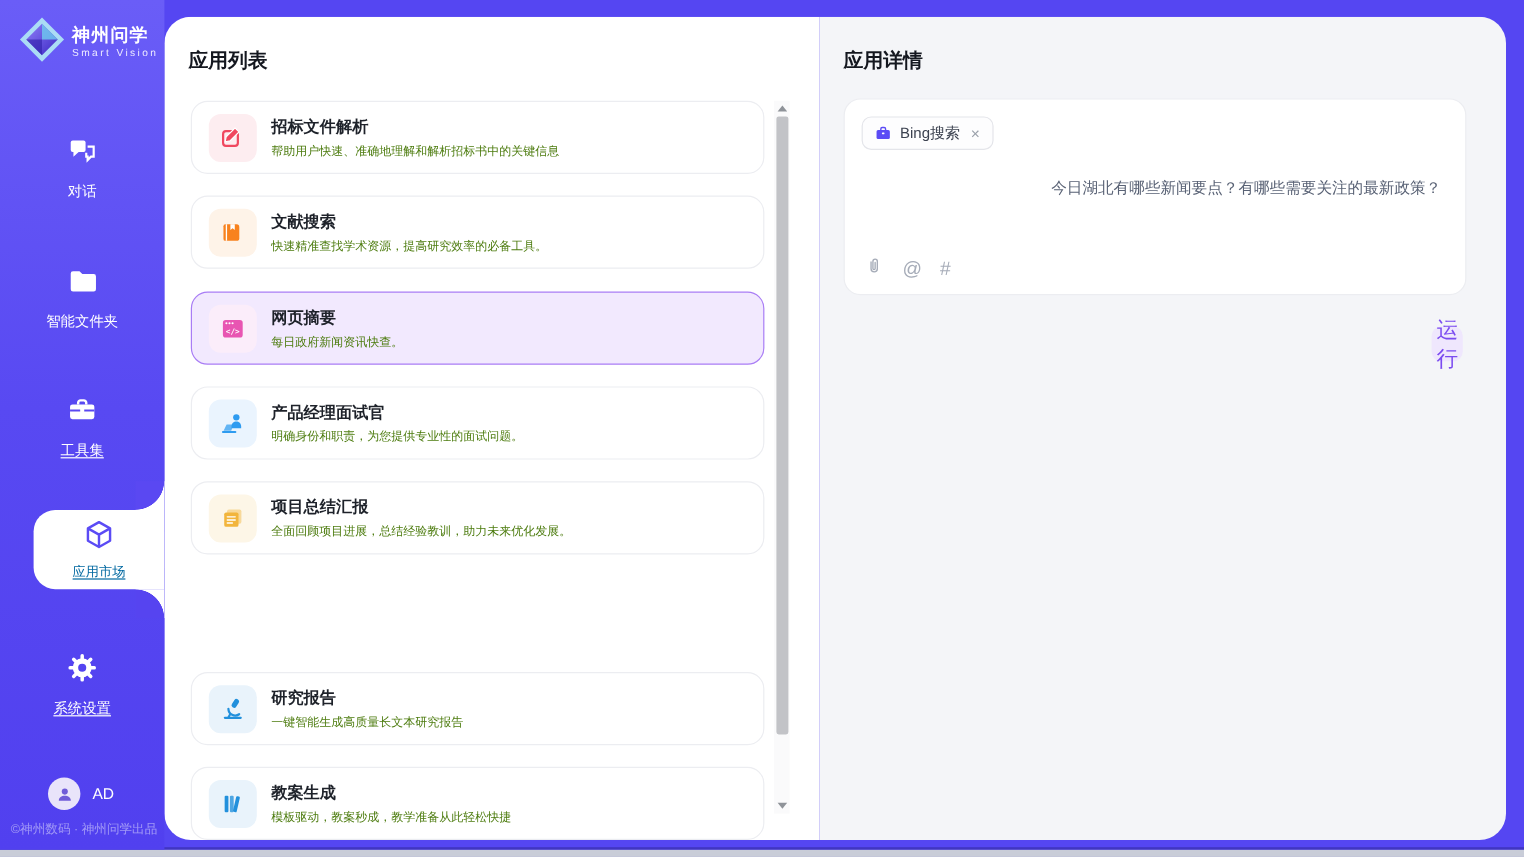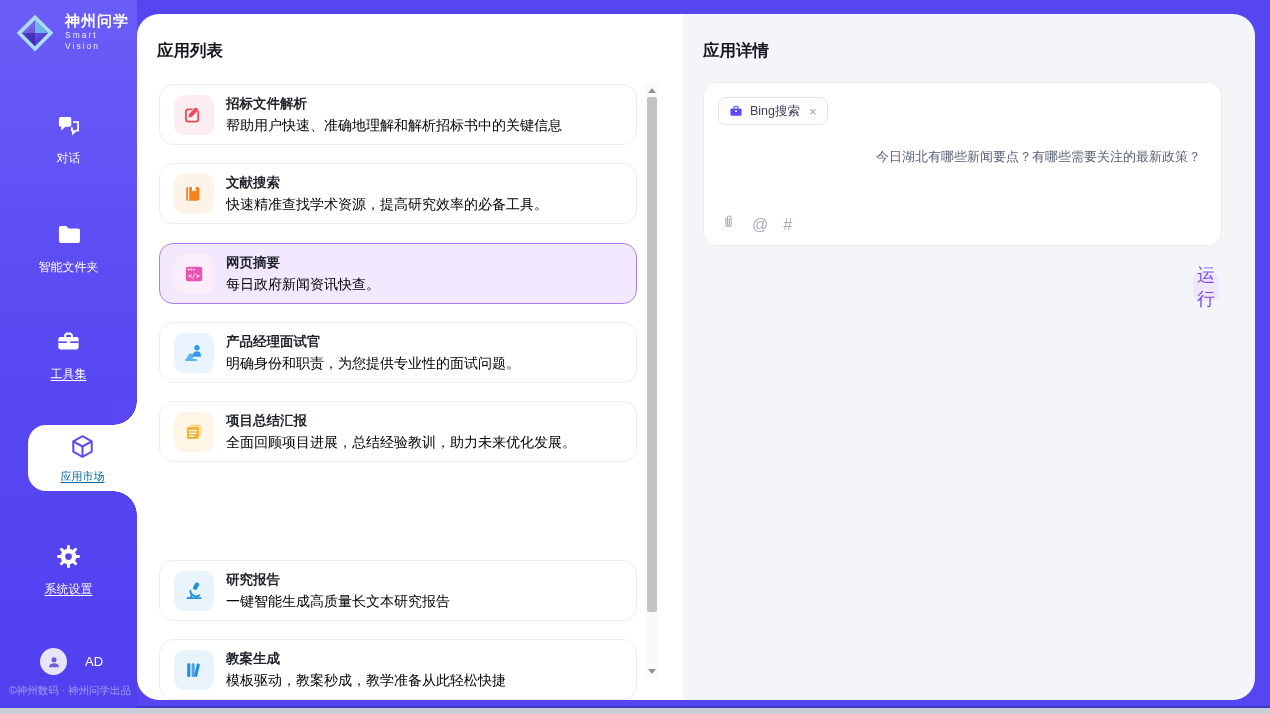--- a/index.html
+++ b/index.html
@@ -5,39 +5,39 @@
   * { margin:0; padding:0; box-sizing:border-box; }
   html,body { width:1270px; height:714px; overflow:hidden;
     font-family:"Liberation Sans","DejaVu Sans",sans-serif; background:#C9CDD8; }
 
   .frame { position:absolute; left:0; top:0; width:1270px; height:708px;
     background:#5546F2; border-bottom:2px solid #4136C0; }
 
   
   .sidebar { position:absolute; left:0; top:0; width:137px; height:708px;
     background:linear-gradient(180deg,#6A5DF7 0%,#5849F2 48%,#5140EF 100%); }
-  .logo { position:absolute; left:14px; top:12px; display:flex; gap:9px; }
+  .logo { position:absolute; left:14px; top:12px; display:flex; align-items:center; gap:4px; }
   .logo-text { display:flex; flex-direction:column; }
   .logo-title { color:#fff; font-size:15px; font-weight:700; letter-spacing:1px; line-height:18px; }
   .logo-sub { color:#EDEBFF; font-size:8.5px; letter-spacing:2px; line-height:11px; }
 
   .nav-item { position:absolute; left:0; width:137px; display:flex; flex-direction:column;
     align-items:center; gap:7px; cursor:pointer; }
   .nav-label { color:#fff; font-size:12px; }
   .u { text-decoration:underline; text-underline-offset:2px; }
 
   .pill { position:absolute; left:28px; top:425px; width:109px; height:66px; background:#fff;
     border-radius:18px 0 0 18px; display:flex; flex-direction:column; align-items:center;
     justify-content:center; gap:5px; cursor:pointer; }
   .pill-corner { position:absolute; right:0; width:24px; height:24px; }
   .pill-corner.top { top:-24px; background:radial-gradient(circle at 0 0,#5A48F2 23.5px,#fff 24px); }
   .pill-corner.bottom { bottom:-24px; background:radial-gradient(circle at 0 100%,#5644F0 23.5px,#fff 24px); }
   .pill-label { color:#0369a1; font-size:11px; }
 
-  .user-row { position:absolute; left:40px; top:648px; display:flex; align-items:center; gap:18px; }
+  .user-row { position:absolute; left:40px; top:648px; display:flex; align-items:center; gap:10px; }
   .avatar { width:27px; height:27px; border-radius:50%; background:#E9E4FA;
     display:flex; align-items:center; justify-content:center; }
   .user-label { color:#fff; font-size:13px; }
   .side-footer { position:absolute; left:9px; top:684px; color:rgba(255,255,255,.45); font-size:10.5px; white-space:nowrap; }
 
   
   .content { position:absolute; left:137px; top:14px; width:1118px; height:686px;
     border-radius:22px; overflow:hidden; display:flex; }
   .list-col { position:relative; width:546px; background:#fff; }
   .detail-col { position:relative; flex:1; background:#F4F5F8; }
@@ -45,21 +45,21 @@
 
   
   .card { position:absolute; left:22px; width:478px; height:61px; background:#fff;
     border:1px solid #ECEDF1; border-radius:14px; display:flex; align-items:center;
     padding-left:14px; gap:12px; cursor:pointer; }
   .card.selected { background:#F2E9FE; border:1px solid #A97DF5; }
   .card-ic { width:40px; height:40px; border-radius:10px; flex:0 0 40px;
     display:flex; align-items:center; justify-content:center; }
   .card-txt { display:flex; flex-direction:column; gap:4px; min-width:0; }
   .card-name { font-size:13.5px; font-weight:700; color:#1E222A; }
-  .card-desc { font-size:14px; color:#000000; white-space:nowrap; }
+  .card-desc { font-size:10px; color:#4d7c0f; white-space:nowrap; }
 
   .sb { position:absolute; left:508px; top:70px; width:13px; height:594px; background:#FAFAFB; }
   .sb-thumb { position:absolute; left:1.5px; top:13px; width:10px; height:515px; background:#C2C3C7; border-radius:2px; }
   .sb-arrow { position:absolute; left:2.5px; width:0; height:0; border-left:4px solid transparent; border-right:4px solid transparent; }
   .sb-arrow.up { top:4px; border-bottom:5px solid #8F9399; }
   .sb-arrow.down { bottom:4px; border-top:5px solid #8F9399; }
 
   
   .detail-card { position:absolute; left:20px; top:68px; width:519px; height:164px;
     background:#fff; border:1px solid #ECEDF1; border-radius:14px;text-align:right; }

